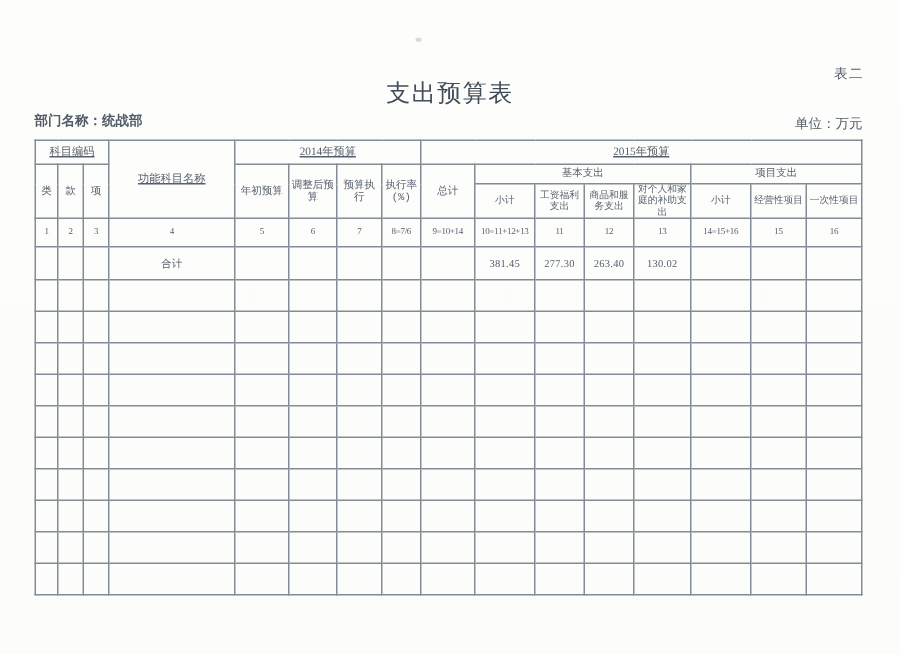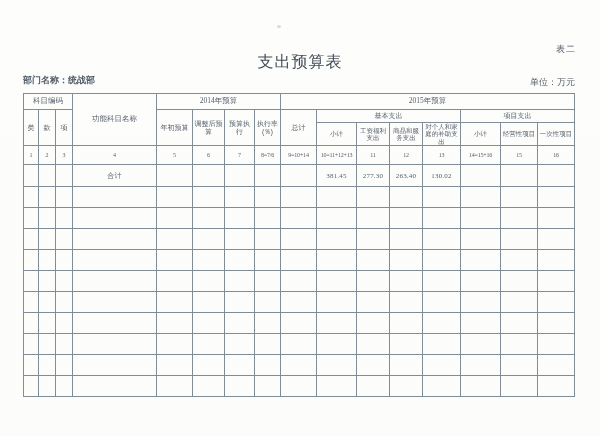--- a/index.html
+++ b/index.html
@@ -72,21 +72,21 @@
     overflow: hidden;
     line-height: 1.15;
     color: #57616d;
   }
   tr.row-a    { height: 16px; }
   tr.row-b    { height: 13px; }
   tr.row-c    { height: 22px; }
   tr.row-idx  { height: 19px; }
   tr.row-data { height: 22px; }
   tr.row-empty{ height: 21px; }
-  tr.row-a th { font-size: 7.5px; }
+  tr.row-a th { font-size: 7.5px; text-decoration: underline; }
   tr.row-b th { font-size: 7px; font-family: Liberation Mono, monospace; }
   tr.row-c th {
     font-size: 6.5px;
     word-break: break-all;
   }
   tr.row-idx td {
     font-size: 6px;
     white-space: nowrap;
     letter-spacing: -0.2px;
   }

